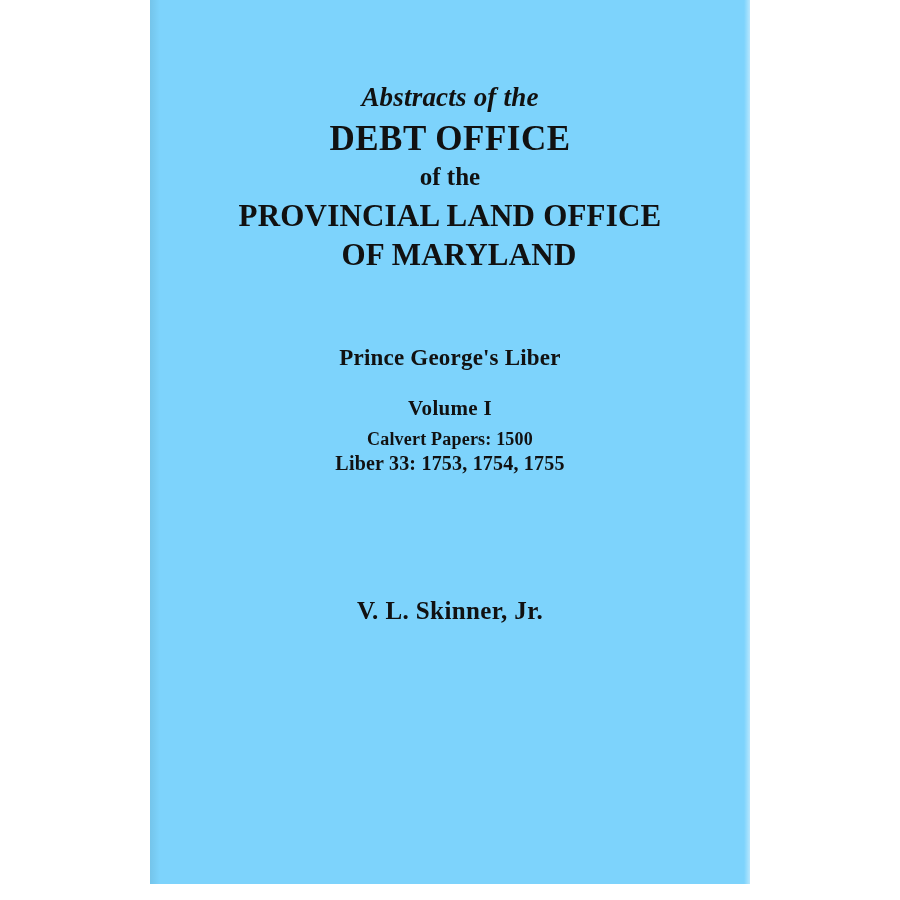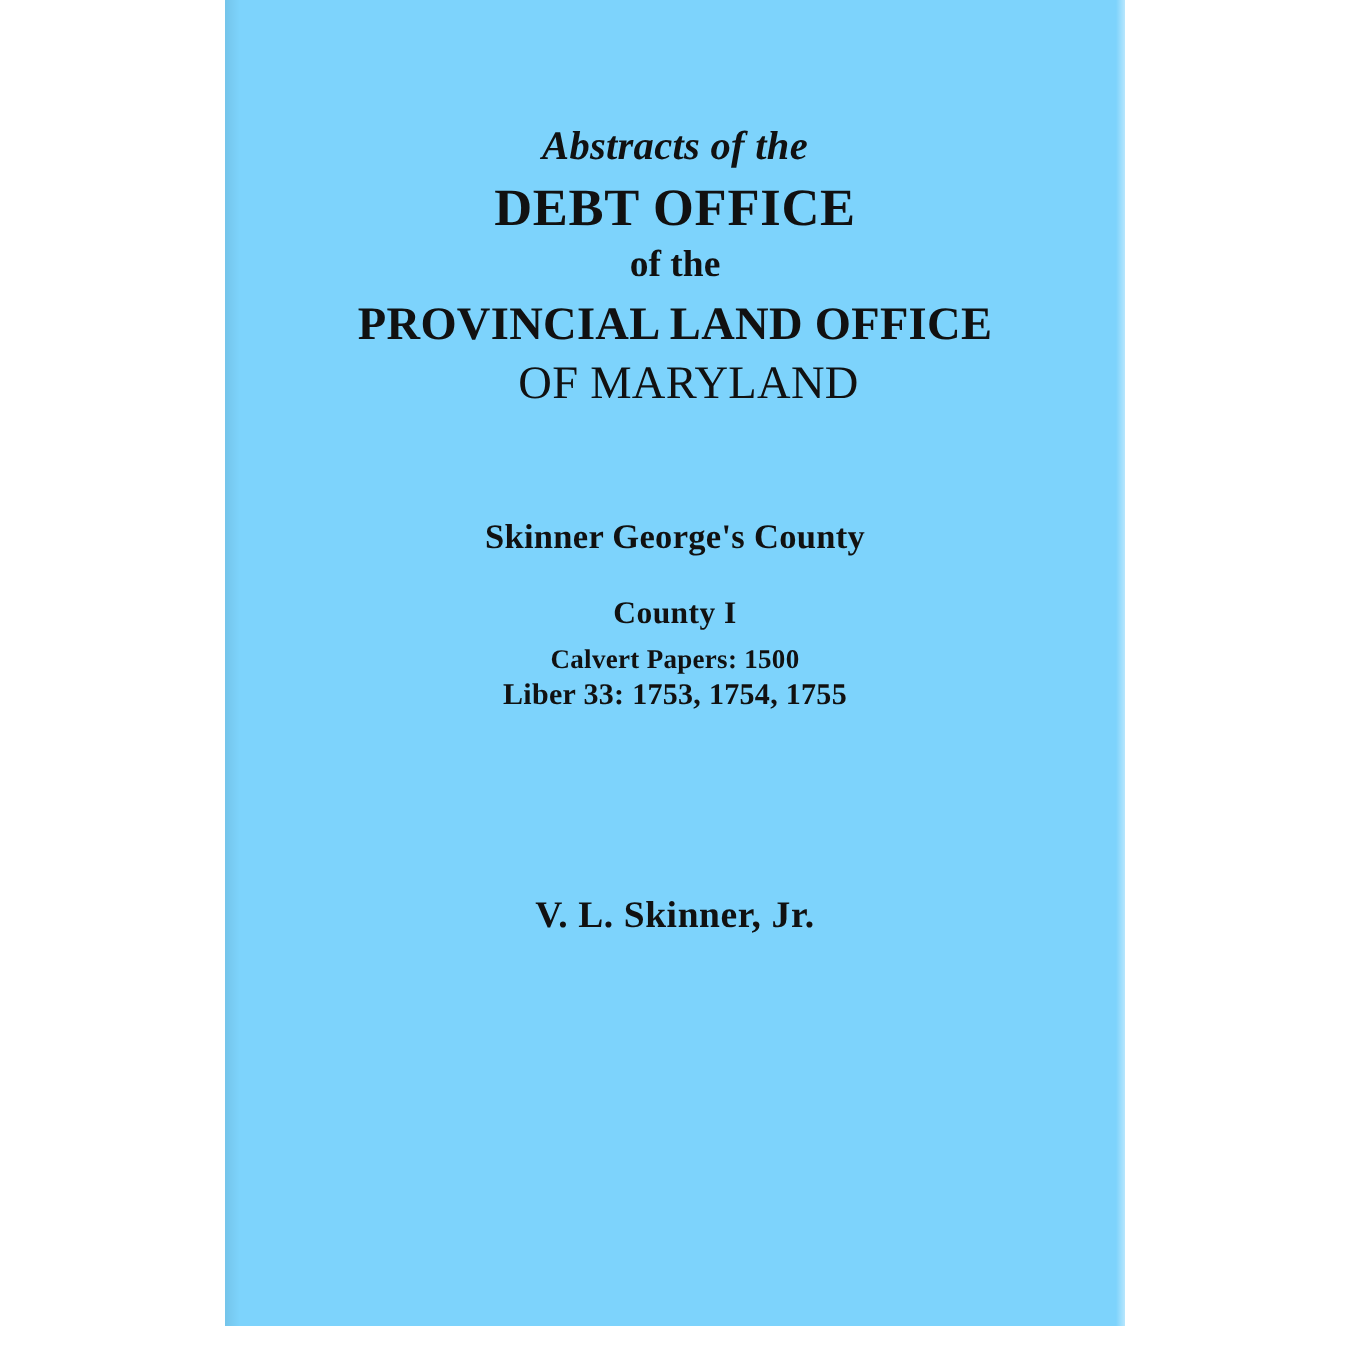--- a/index.html
+++ b/index.html
@@ -83,21 +83,21 @@
     margin-bottom: 5px;
   }
   .t-provincial {
     font-weight: 700;
     font-size: 31px;
     letter-spacing: 0.2px;
     line-height: 1.25;
     font-family: Liberation Serif, serif;
   }
   .t-maryland {
-    font-weight: 400;
+    font-weight: 700;
     font-size: 31px;
     letter-spacing: 0.2px;
     line-height: 1.25;
     padding-left: 18px;
   }
 
   
   #county {
     top: 345px;
     font-weight: 700;
@@ -142,22 +142,22 @@
     <div id="cover-edge-highlight"></div>
 
     <div id="title-stack" class="block">
       <div class="t-abstracts">Abstracts of the</div>
       <div class="t-debtbooks">DEBT OFFICE</div>
       <div class="t-ofthe">of the</div>
       <div class="t-provincial">PROVINCIAL LAND OFFICE</div>
       <div class="t-maryland">OF MARYLAND</div>
     </div>
 
-    <div id="county" class="block">Skinner George's County</div>
-    <div id="volume" class="block">County I</div>
+    <div id="county" class="block">Prince George's Liber</div>
+    <div id="volume" class="block">Volume I</div>
     <div id="papers" class="block">Calvert Papers: 1500</div>
     <div id="liber" class="block">Liber 33: 1753, 1754, 1755</div>
 
     <div id="author" class="block">V. L. Skinner, Jr.</div>
 
   </div>
 
 </div>
 
 </body></html>

